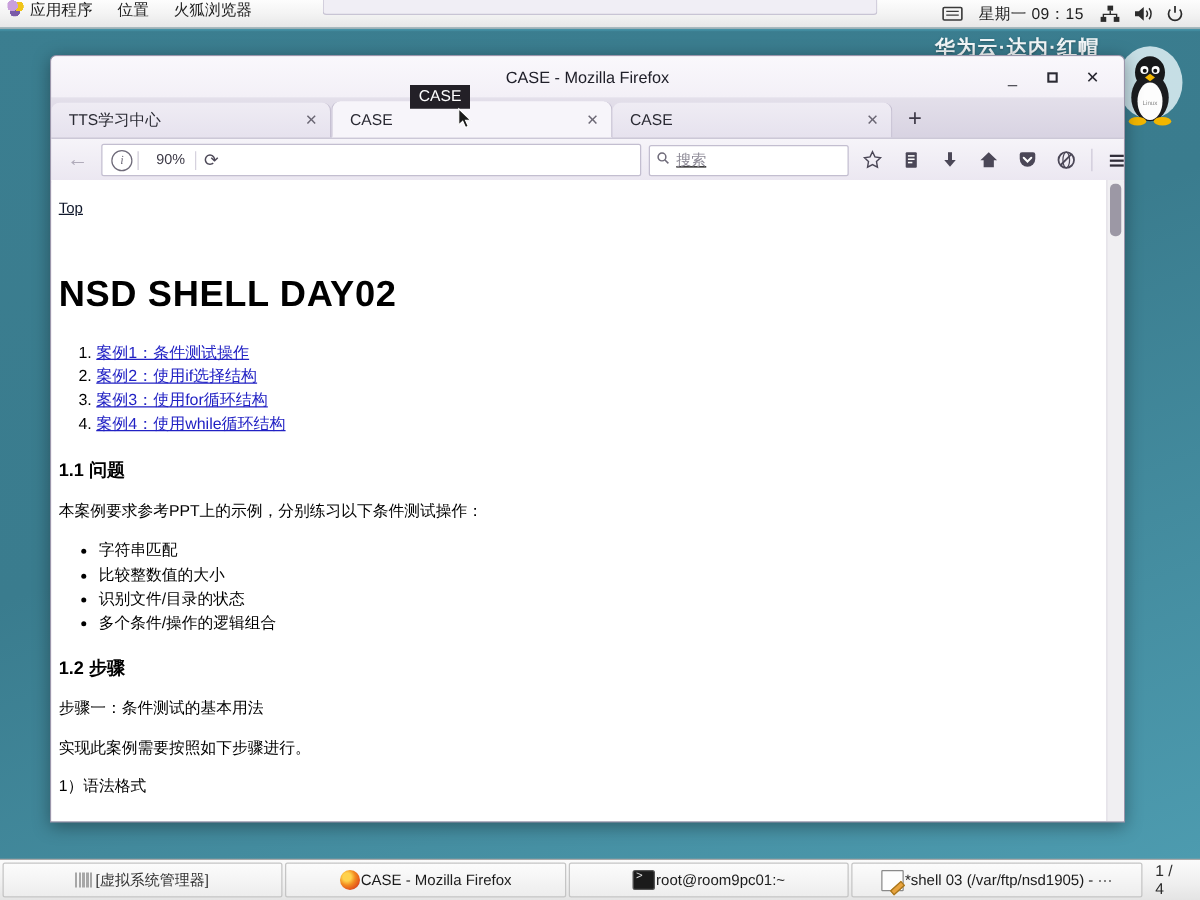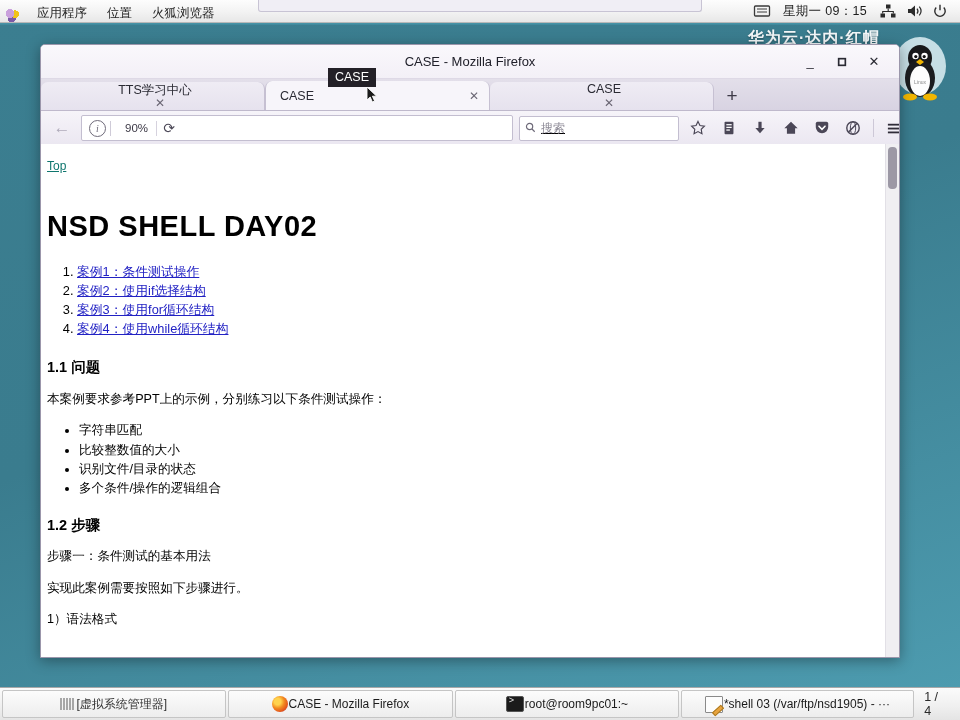--- a/index.html
+++ b/index.html
@@ -38,21 +38,21 @@
     background: linear-gradient(180deg, #fdfdfd 0%, #f3f3f3 52%, #e7e7e7 100%);
     border-bottom: 1px solid #b8b8b8;
     display: flex; align-items: center;
     font-size: 12px; color: #1d1d1d;
     z-index: 60;
   }
   #top-panel .panel-left { display: flex; align-items: center; height: 100%; }
   #top-panel .panel-right { margin-left: auto; display: flex; align-items: center; height: 100%; padding-right: 7px; }
   .panel-item {
     padding: 0 10px; height: 100%;
-    display: flex; align-items: flex-end; gap: 18px;
+    display: flex; align-items: flex-start; gap: 5px;
     white-space: nowrap;
     font-size: 12.5px;
   }
   .panel-item:first-child { padding-left: 6px; }
   .apps-glyph {
     display:inline-block; width: 13px; height: 13px;
     background:
       radial-gradient(circle at 30% 35%, #c9a0dc 0 35%, transparent 36%),
       radial-gradient(circle at 70% 40%, #f0c419 0 32%, transparent 33%),
       radial-gradient(circle at 45% 72%, #7a5ba8 0 34%, transparent 35%);
@@ -132,21 +132,20 @@
     flex: 1 1 auto; overflow: hidden; white-space: nowrap; text-overflow: ellipsis;
   }
   .tab .tab-close {
     margin-left: 10px; font-size: 12px; color: #54505e; opacity: .85;
     width: 12px; text-align: center;
   }
   .tab.inactive {
     background: linear-gradient(180deg,#efecf4 0%,#e6e2ee 100%);
     width: 200px;
     border-right: 1px solid #c6c0d2;
-    flex-direction: column;
   }
   .tab.active {
     background: #f7f5fa;
     width: 200px;
     border-left: 1px solid #c6c0d2;
     border-right: 1px solid #c6c0d2;
     height: 29px;
   }
   .newtab {
     width: 28px; height: 28px;
@@ -231,22 +230,22 @@
   }
   .page-body {
     flex: 1 1 auto;
     padding: 13px 22px 0 6px;
     overflow: hidden;
     color: #000;
     font-size: 12.5px;
     line-height: 1.55;
   }
   .toplink {
-    color: #0f766e; text-decoration: underline; font-size: 12px;
-    display: inline-block; margin-bottom: 12px;
+    color: #0f172a; text-decoration: underline; font-size: 12px;
+    display: inline-block; margin-bottom: 22px;
   }
   h1.doc-title {
     font-size: 29px; font-weight: bold; margin: 16px 0 14px 0;
     letter-spacing: .5px; color: #000;
   }
   ol.toc {
     margin: 0 0 18px 0; padding-left: 30px;
     font-size: 12.8px; line-height: 1.42;
   }
   ol.toc li { margin: 0 0 1px 0; }

